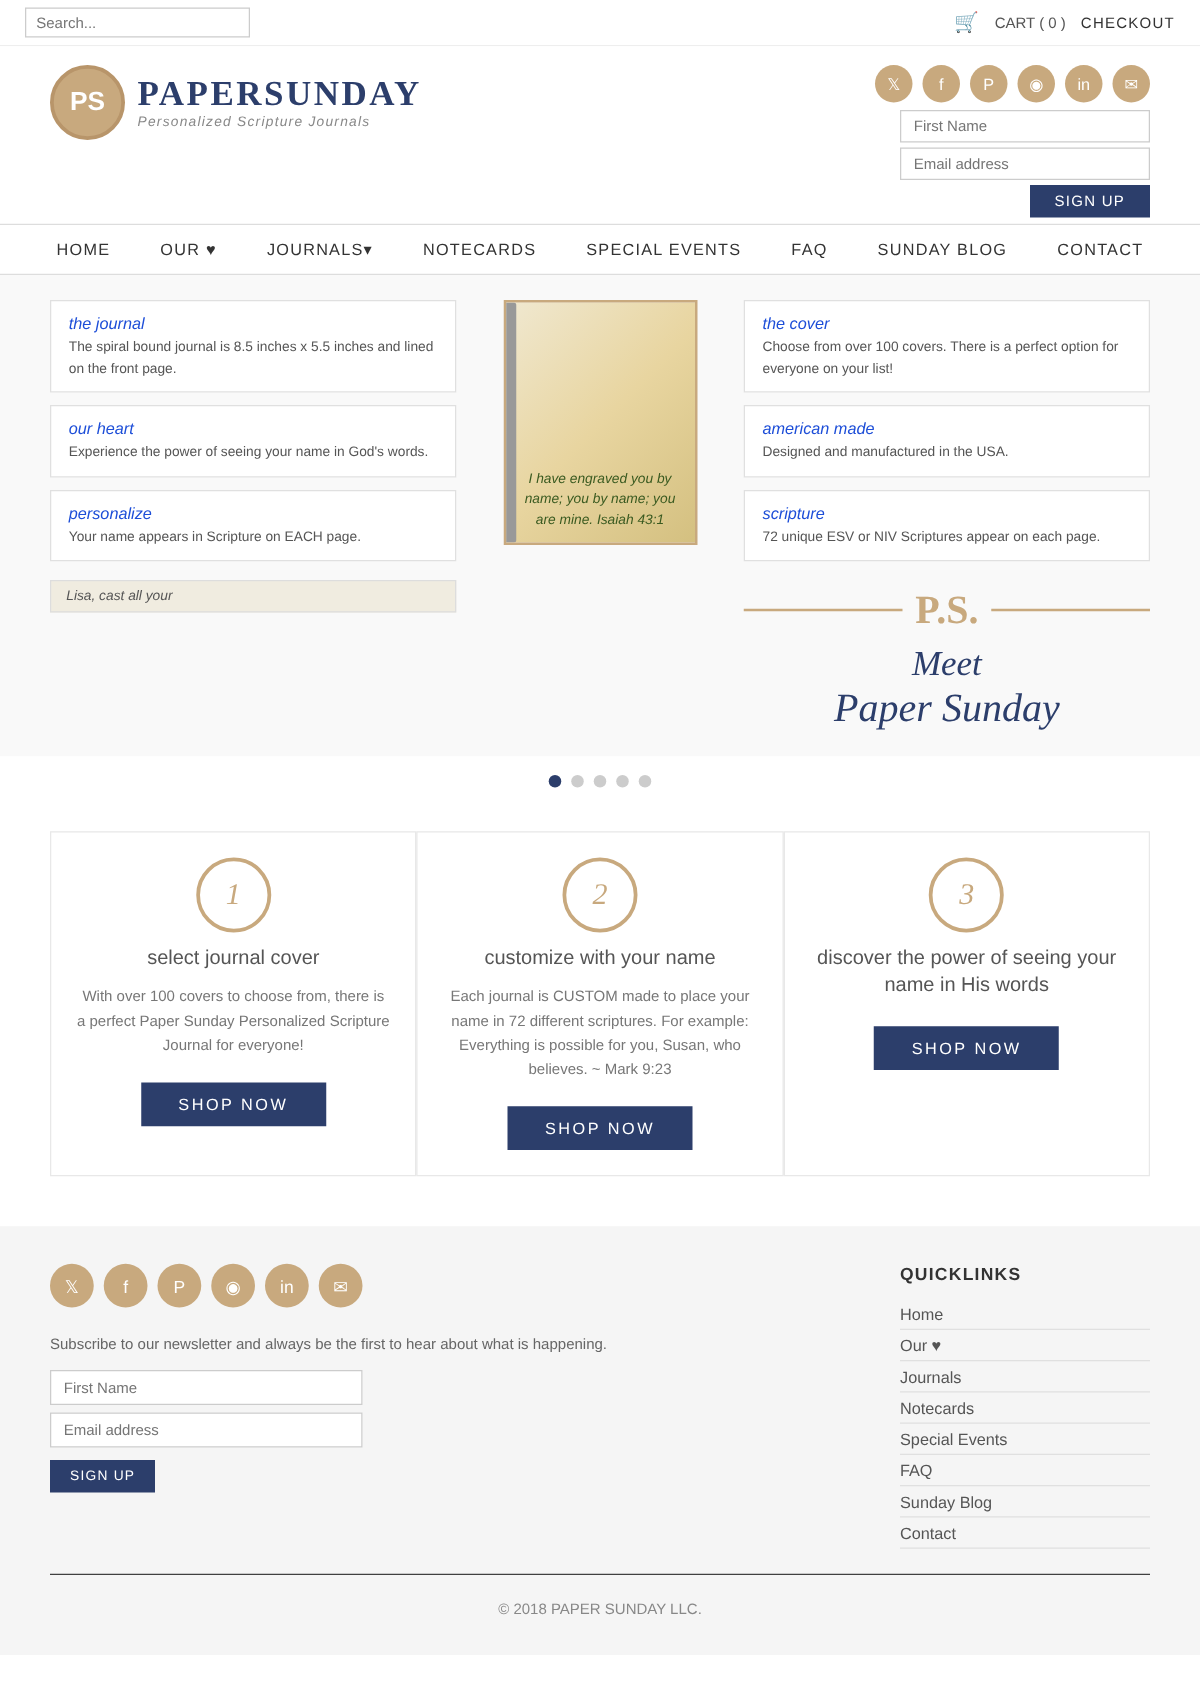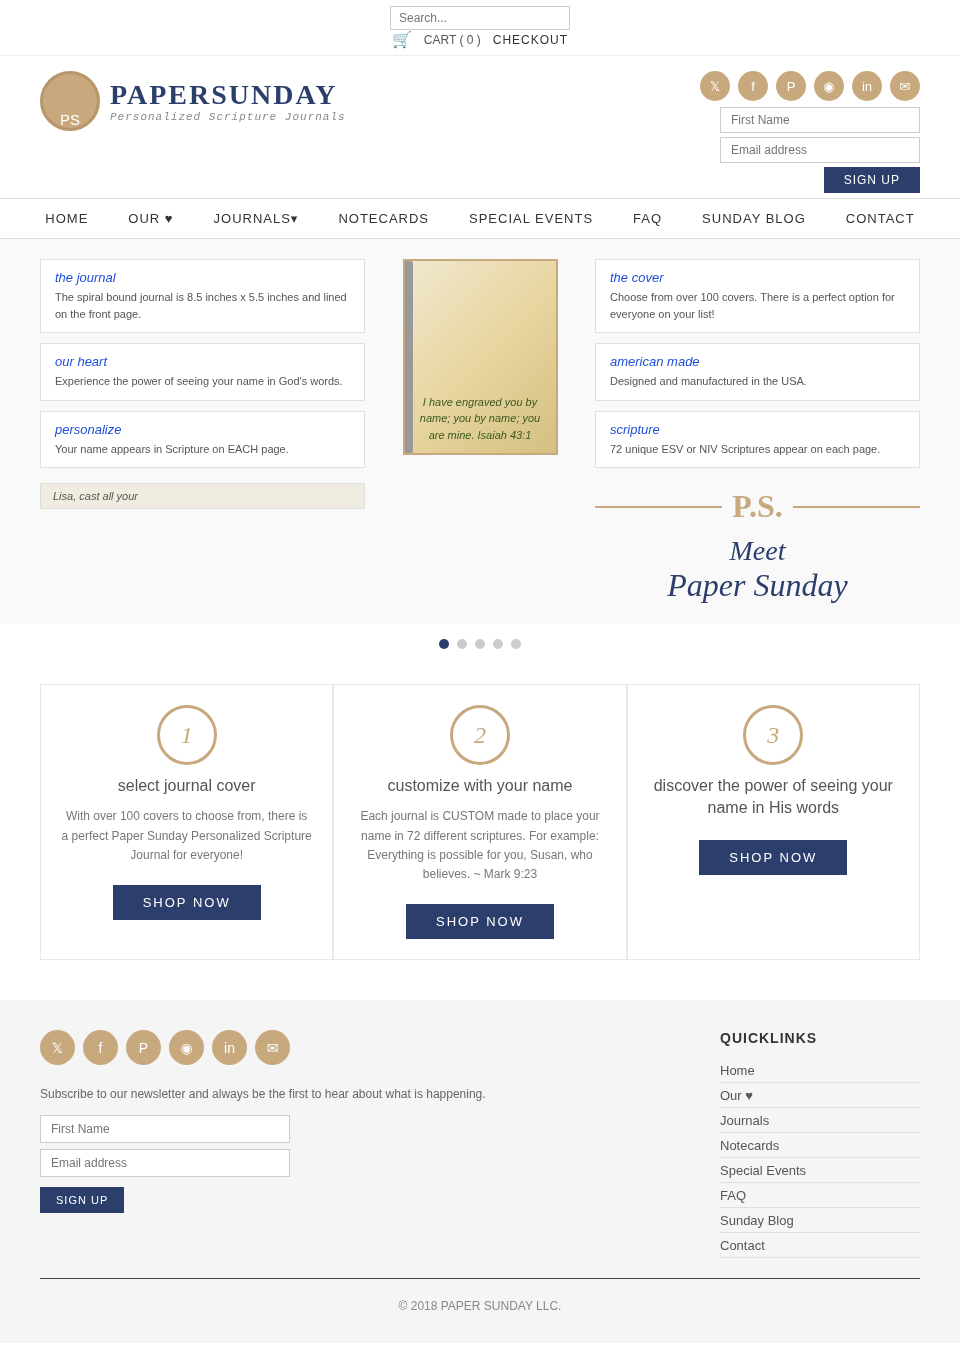--- a/index.html
+++ b/index.html
@@ -6,21 +6,20 @@
     body { font-family: Arial, sans-serif; background: #fff; color: #333; font-size: 14px; }
 
     
     .top-bar {
       display: flex;
       justify-content: space-between;
       align-items: center;
       padding: 6px 20px;
       background: #fff;
       border-bottom: 1px solid #eee;
-      flex-direction: column;
     }
     .top-bar input[type="text"] {
       border: 1px solid #ccc;
       padding: 4px 8px;
       width: 180px;
       font-size: 12px;
     }
     .top-bar-right {
       display: flex;
       align-items: center;
@@ -37,27 +36,27 @@
       justify-content: space-between;
       align-items: flex-start;
       padding: 15px 40px 5px 40px;
       background: #fff;
     }
     .logo-area { display: flex; align-items: center; gap: 10px; }
     .logo-circle {
       width: 60px; height: 60px;
       border-radius: 50%;
       background: #c8a97e;
-      display: flex; align-items: flex-end; justify-content: center;
-      color: #fff; font-weight: normal; font-size: 15px;
+      display: flex; align-items: center; justify-content: center;
+      color: #fff; font-weight: bold; font-size: 21px;
       border: 3px solid #b8956a;
     }
     .logo-text { display: flex; flex-direction: column; }
     .logo-main { font-size: 28px; font-weight: bold; color: #2c3e6b; letter-spacing: 2px; font-family: Georgia, serif; }
-    .logo-sub { font-size: 11px; color: #888; font-style: italic; letter-spacing: 1px; font-family: Liberation Mono, monospace; }
+    .logo-sub { font-size: 11px; color: #888; font-style: italic; letter-spacing: 1px; }
 
     .header-right { display: flex; flex-direction: column; align-items: flex-end; gap: 6px; }
     .social-icons { display: flex; gap: 8px; }
     .social-icon {
       width: 30px; height: 30px;
       border-radius: 50%;
       background: #c8a97e;
       display: flex; align-items: center; justify-content: center;
       color: #fff; font-size: 13px; cursor: pointer;
       text-decoration: none;

